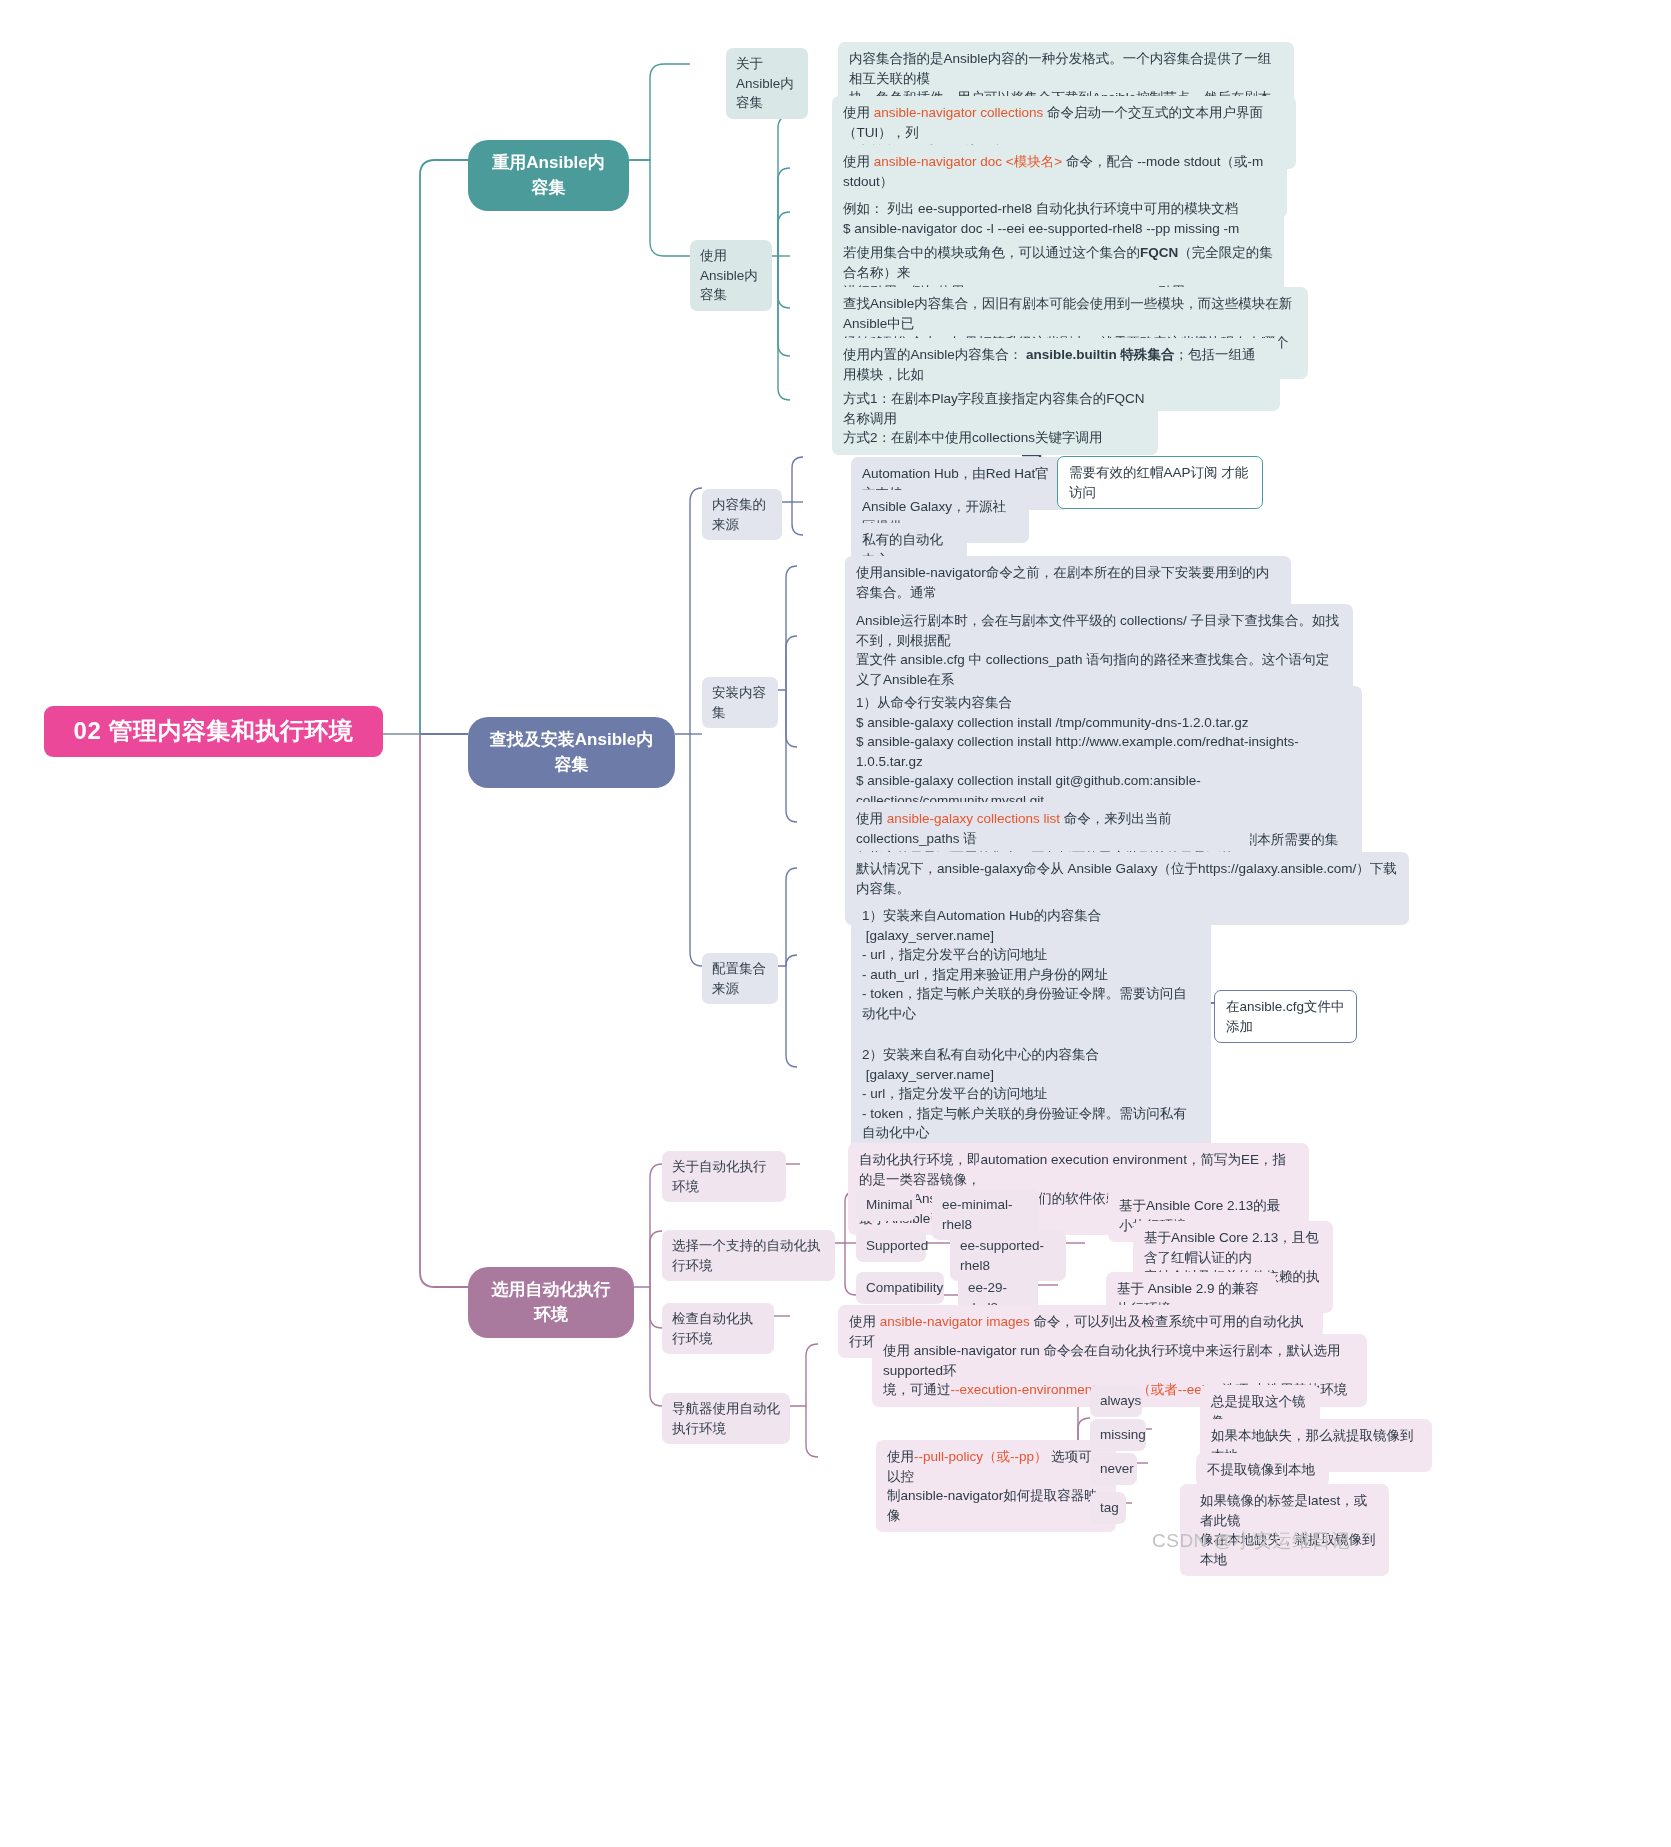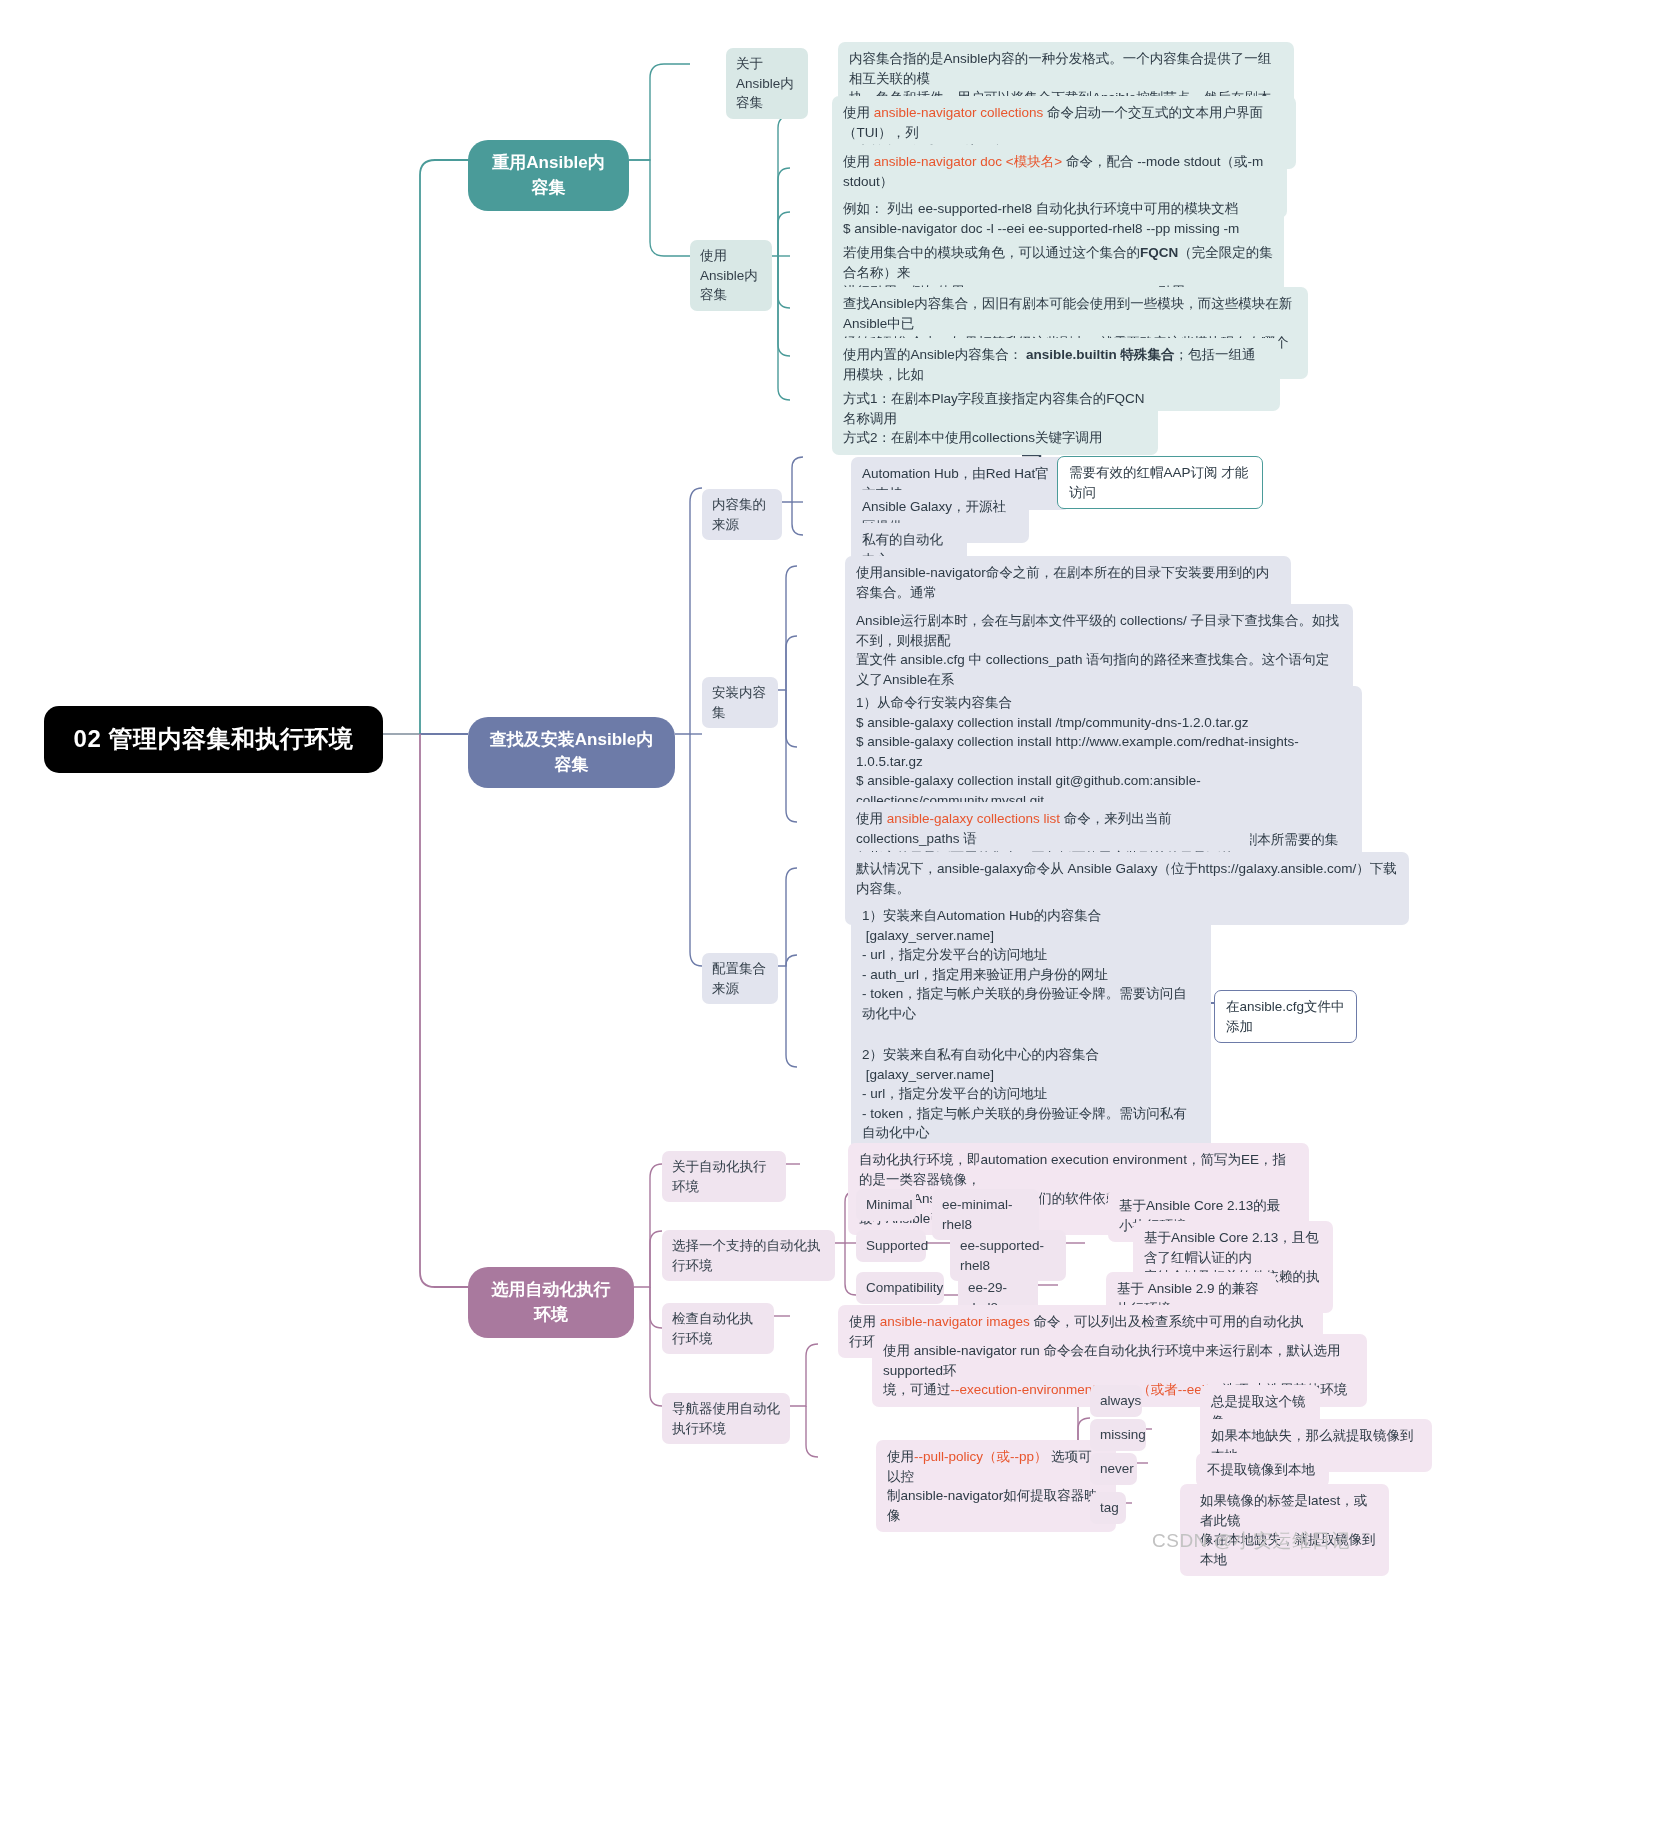--- a/index.html
+++ b/index.html
@@ -24,26 +24,26 @@
   .node {
     position: absolute;
     border-radius: 7px;
     padding: 5px 9px;
     line-height: 1.45;
     white-space: pre-wrap;
     color: #2d3a45;
   }
   
   .root {
-    background: #000000;
+    background: #ec4899;
     color: #ffffff;
     font-size: 24px;
     font-weight: bold;
-    border-radius: 15px;
-    padding: 16px 26px;
+    border-radius: 9px;
+    padding: 8px 26px;
     letter-spacing: 0.5px;
     text-align: center;
   }
   
   .topic {
     color: #ffffff;
     font-size: 17px;
     font-weight: bold;
     border-radius: 20px;
     padding: 11px 16px;

